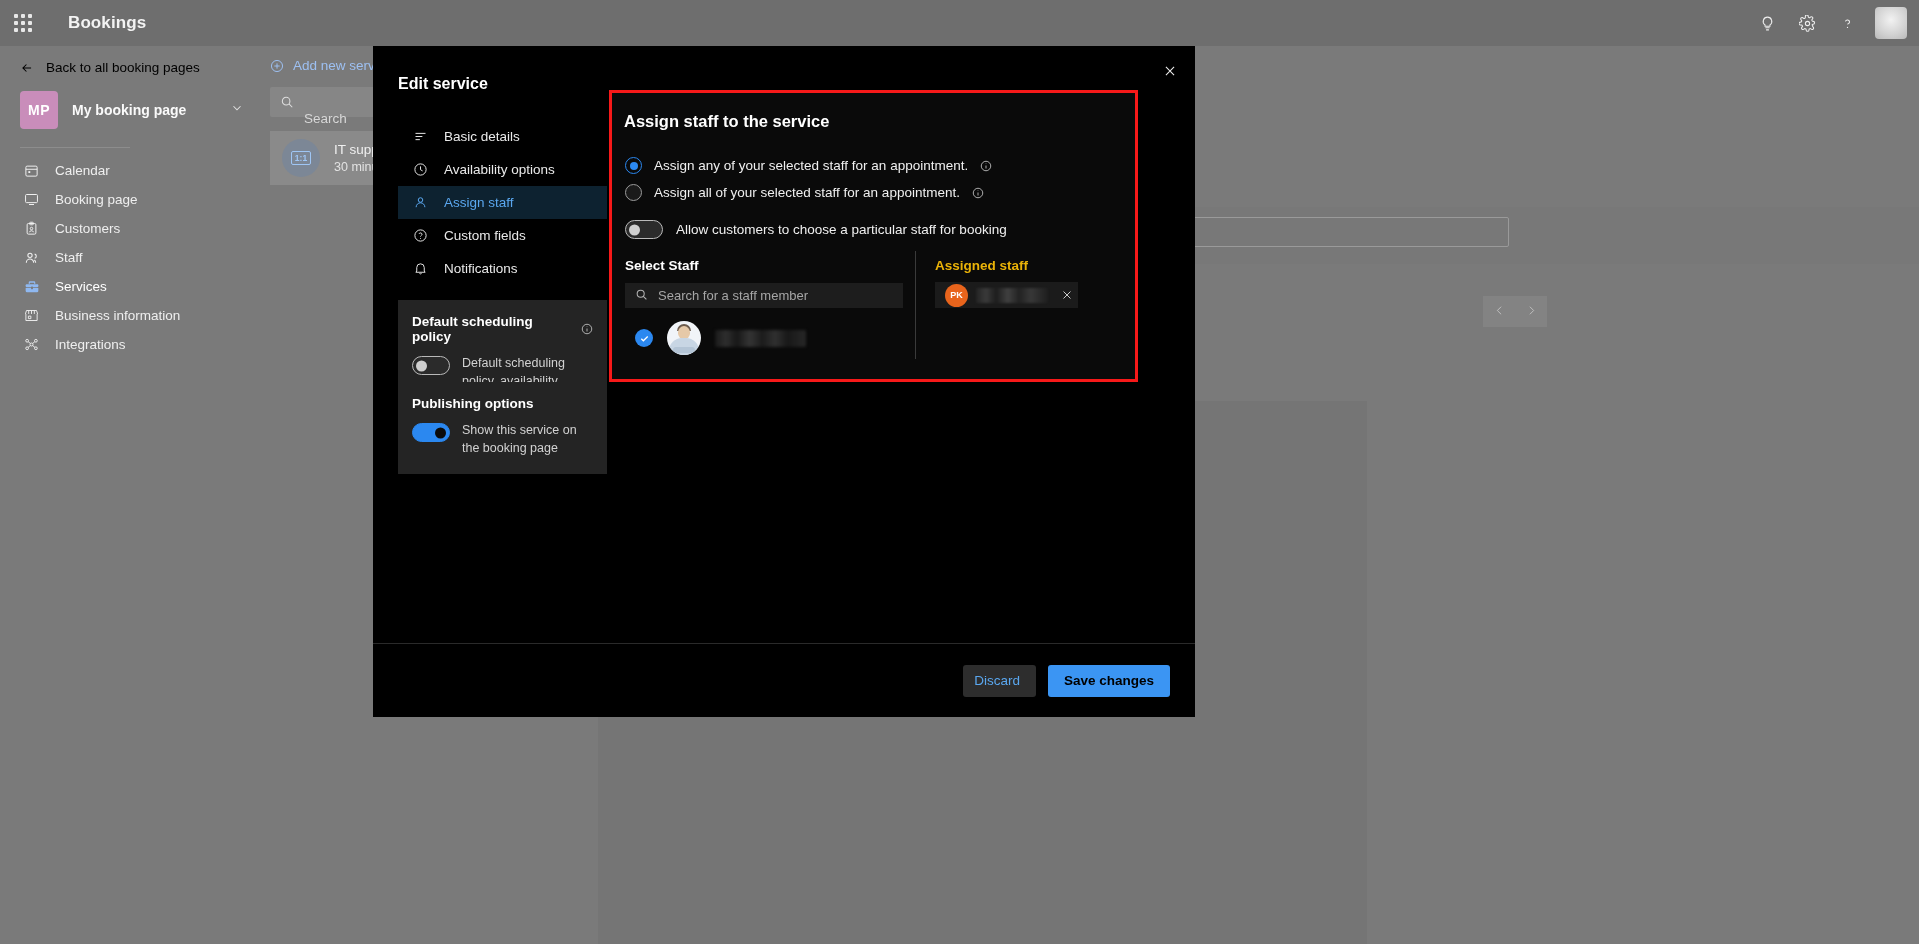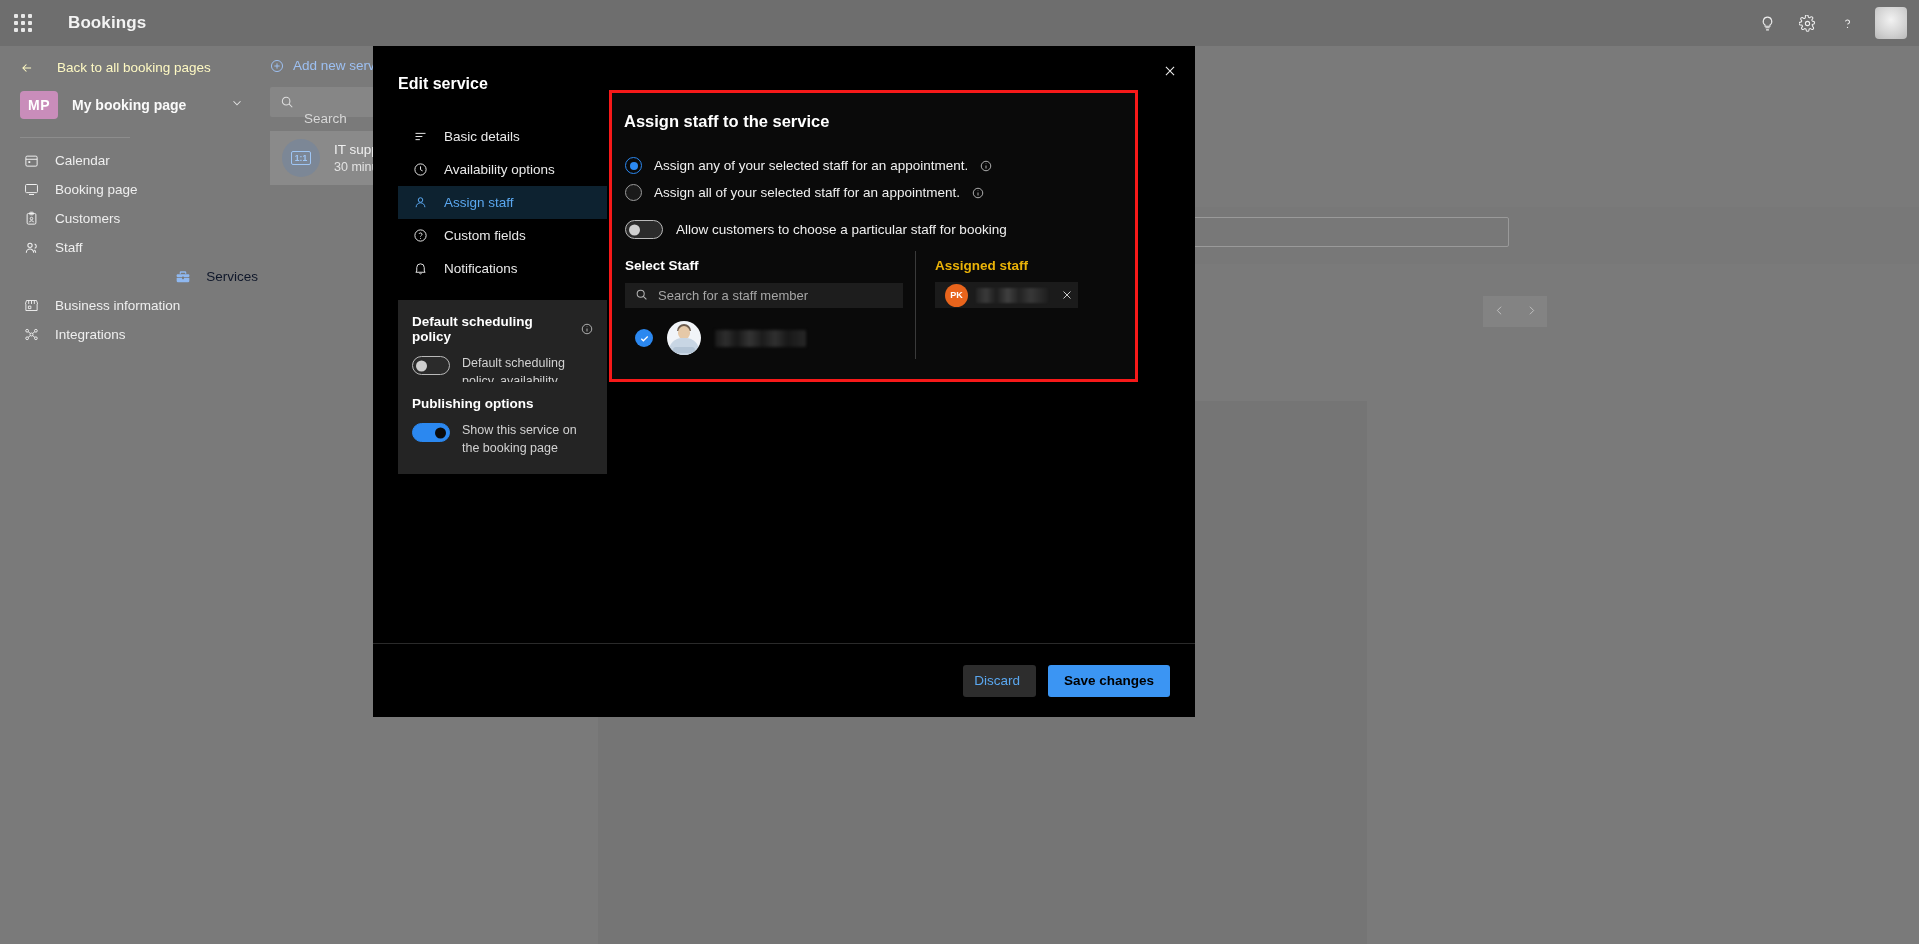--- a/index.html
+++ b/index.html
@@ -49,44 +49,44 @@
     background: radial-gradient(circle at 50% 40%, #f2f2f2 0%, #d2d2d2 60%, #b9b9b9 100%);
     cursor: pointer;
   }
 
   
   #left-nav {
     position: absolute; top: 46px; left: 0; width: 258px; bottom: 0;
     background: #7a7a7a;
   }
   #back-link {
-    display: flex; align-items: center; gap: 23px;
-    color: #fef9c3; font-size: 13.5px;
+    display: flex; align-items: center; gap: 12px;
+    color: #000000; font-size: 13.5px;
     padding: 14px 0 12px 20px; cursor: pointer;
   }
   #page-switcher {
     display: flex; align-items: center; gap: 14px;
     padding: 4px 14px 4px 20px; cursor: pointer;
   }
   #page-avatar {
-    width: 38px; height: 28px; border-radius: 4px;
+    width: 38px; height: 38px; border-radius: 4px;
     background: #c98dba; color: #fff;
     display: flex; align-items: center; justify-content: center;
     font-size: 14px; font-weight: bold; letter-spacing: .5px;
   }
   #page-name { font-size: 14px; font-weight: bold; color: #fafafa; flex: 1; }
   #page-chevron { color: #e3e3e3; }
   #nav-divider { height: 1px; background: #8d8d8d; margin: 14px 128px 8px 20px; }
   .nav-item {
     display: flex; align-items: center; gap: 14px;
     height: 29px; padding-left: 22px;
     color: #efefef; font-size: 13.5px; cursor: pointer;
   }
   .nav-item .nav-ico { width: 19px; display: flex; align-items: center; justify-content: center; }
-  .nav-item.active { color: #0f172a; justify-content: flex-end; }
+  .nav-item.active { color: #ffffff; }
   .nav-item.active .nav-ico { color: #8fb8f0; }
 
   
   #services-col {
     position: absolute; top: 46px; left: 258px; width: 340px; bottom: 0;
     background: #7a7a7a;
   }
   #add-new-service {
     display: flex; align-items: center; gap: 9px;
     color: #9dc0f2; font-size: 13.5px;

